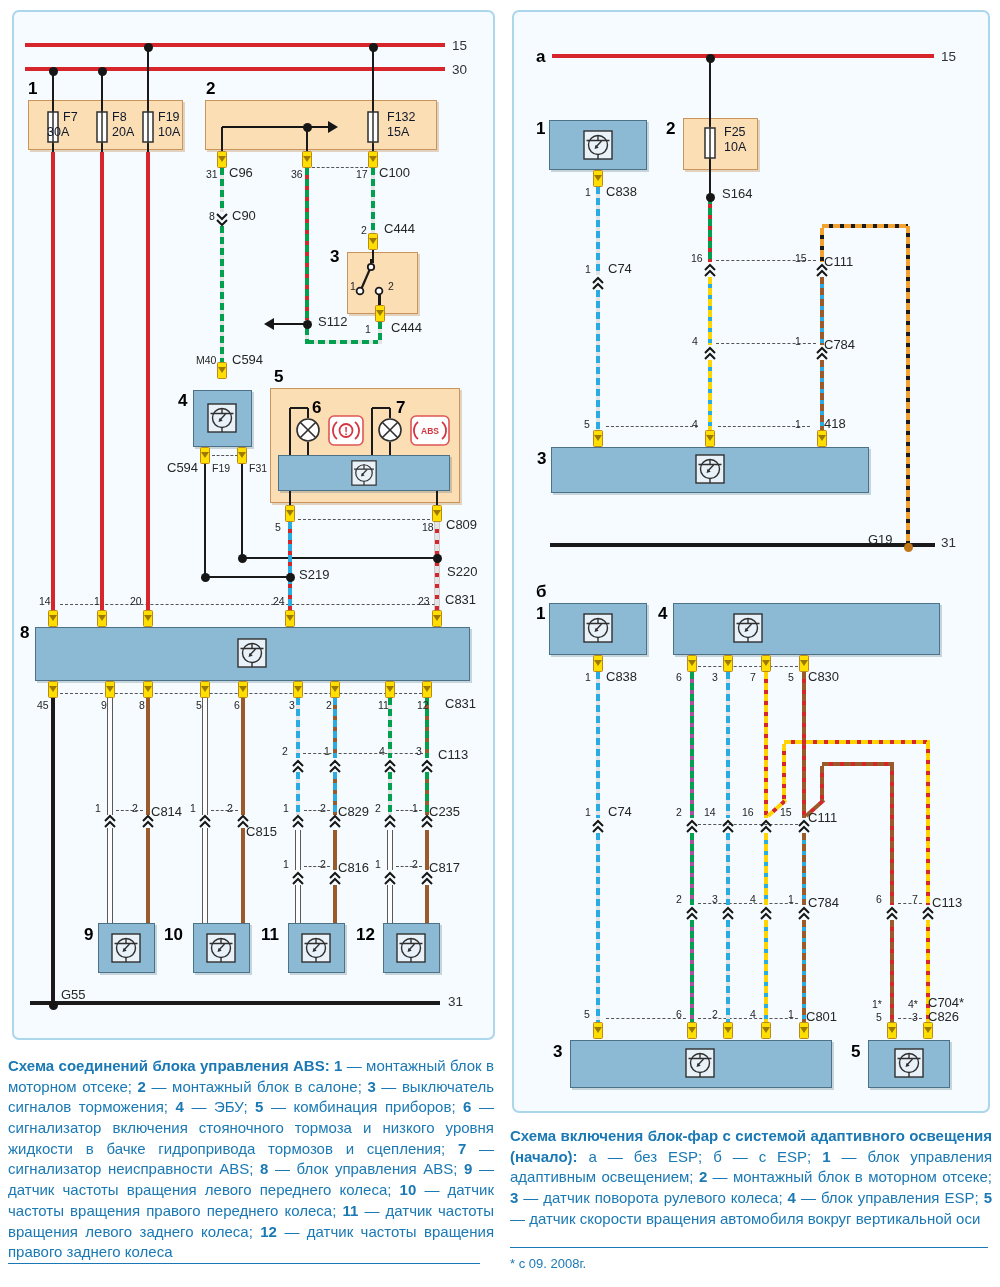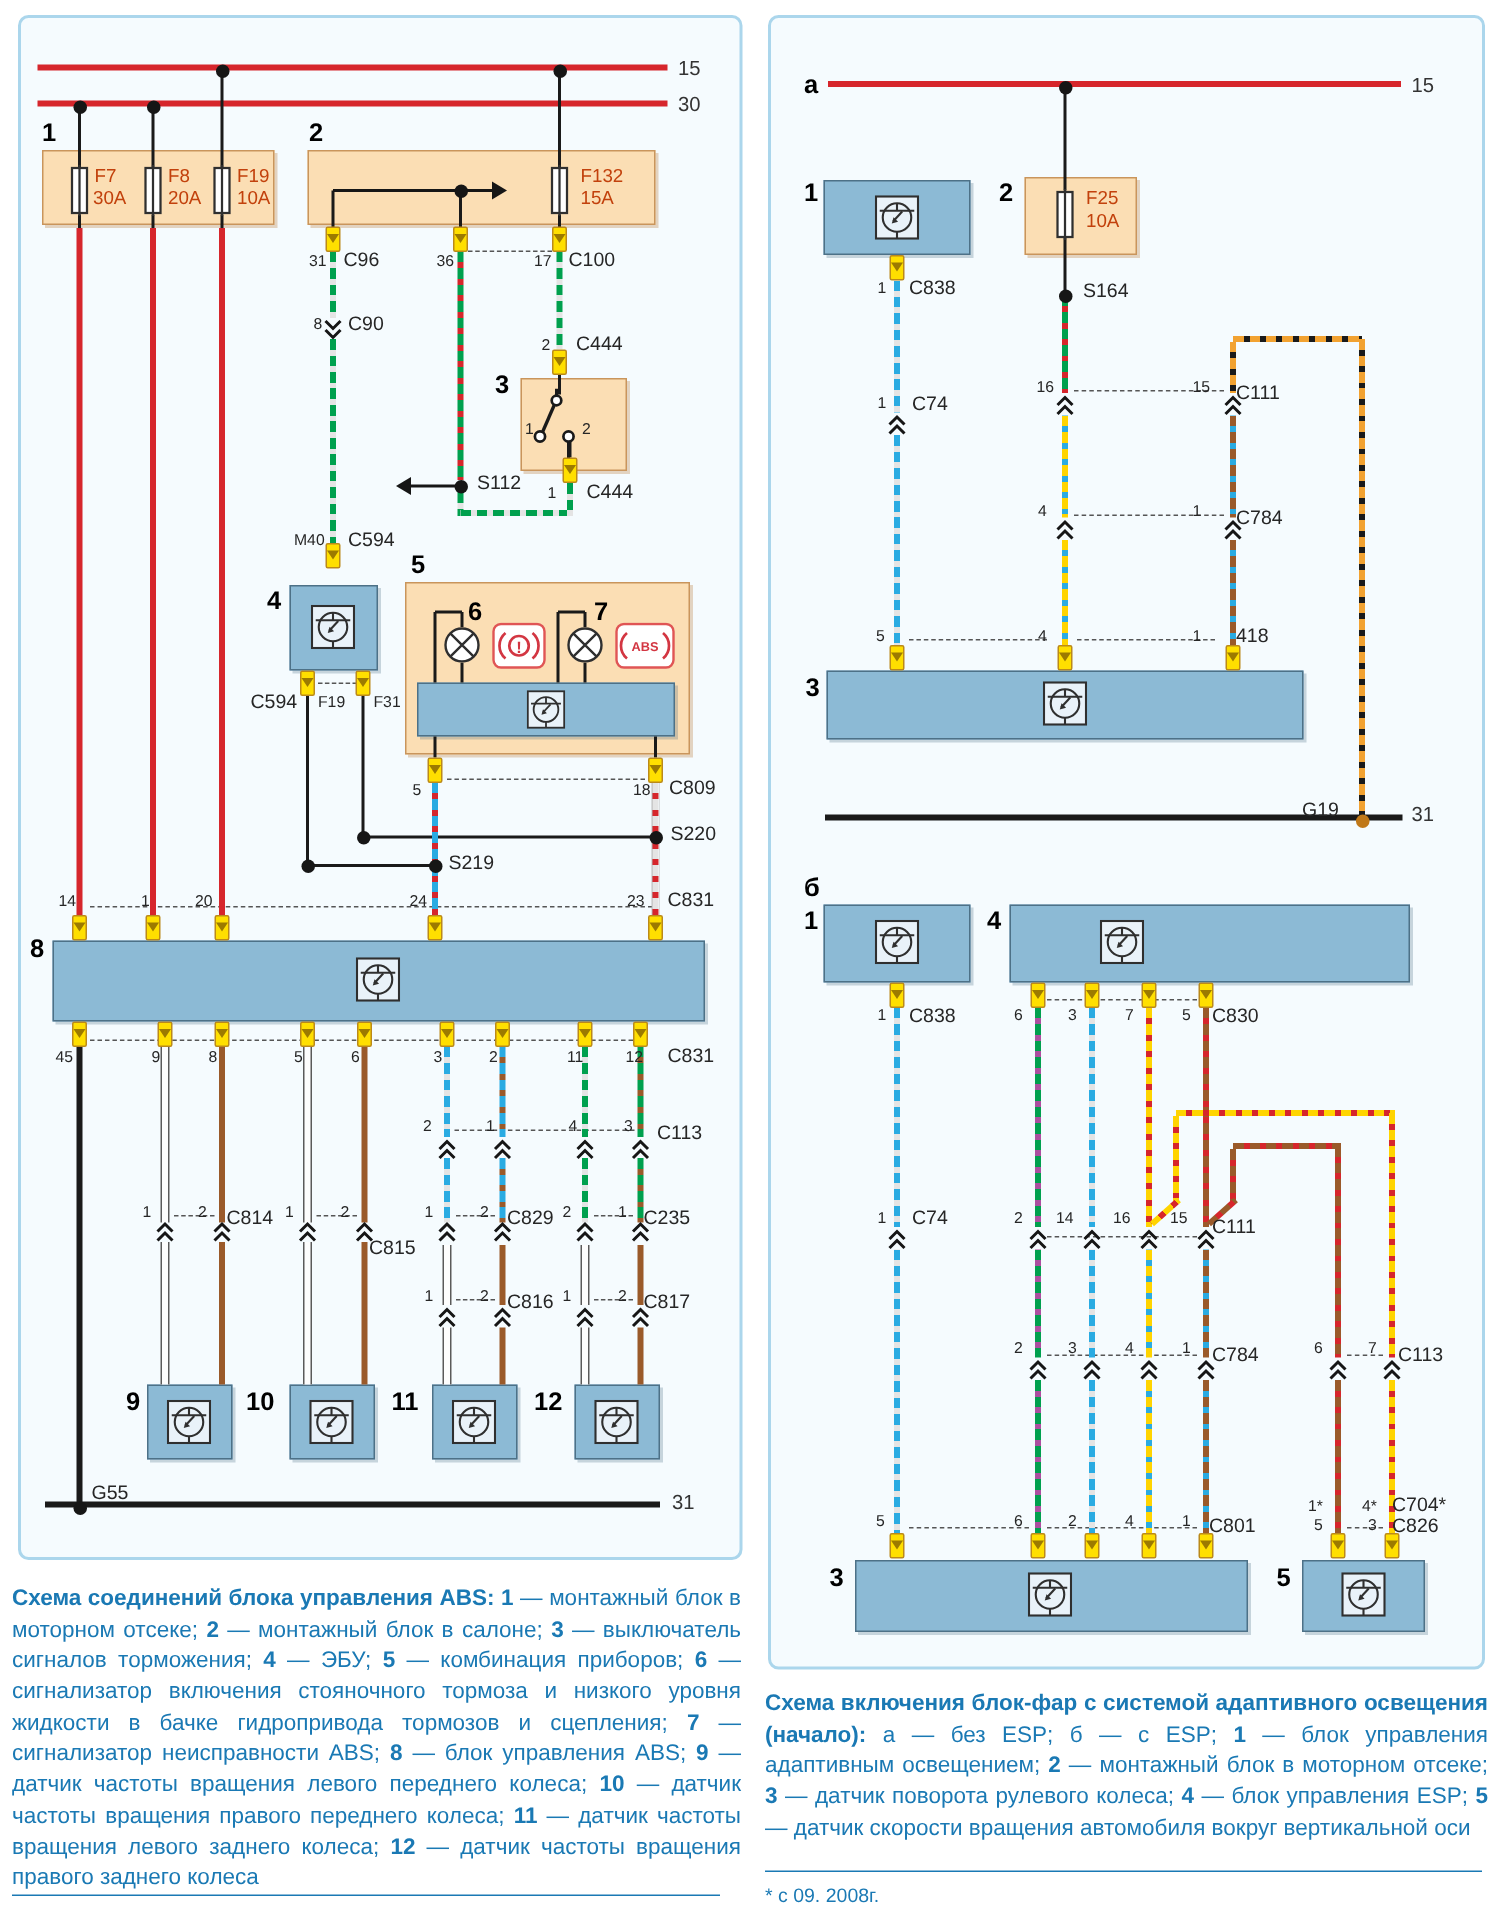--- a/index.html
+++ b/index.html
@@ -12,21 +12,21 @@
   .w{position:absolute}
   .dashline{position:absolute}
   .dot{position:absolute;width:9px;height:9px;border-radius:50%;background:#161616}
   .pin{position:absolute;width:10px;height:17px;background:#ffdf00;border:1px solid #bb8a1a;border-radius:1.5px;box-sizing:border-box}
   .pin:after{content:"";position:absolute;left:0;top:4px;width:0;height:0;border:4px solid transparent;border-top:6px solid #9c7a00}
   .chev{position:absolute;width:16px;height:16px}
   .icon{position:absolute;line-height:0}
   .lbl{position:absolute;color:#262626;white-space:nowrap;line-height:1.1}
   .lbl.n{font-size:10.5px}
   .lbl.c{font-size:13px}
-  .lbl.f{font-size:12.5px;color:#c2410c}
+  .lbl.f{font-size:12.5px;color:#0f172a}
   .lbl.b{font-size:17px;font-weight:bold;color:#000}
   .lbl.ab{font-size:17px;font-weight:bold;color:#000}
   .lbl.bus{font-size:13.5px;color:#333}
   .arrline{position:absolute;height:2.2px;background:#161616}
   .ahead{position:absolute;width:0;height:0}
   .caption{position:absolute;text-align:justify;color:#1a79b4;font-size:15px;line-height:1.38}
   .caption b{font-weight:bold}
   .rule{position:absolute;height:0;border-top:1.6px solid #1a79b4}
   .footnote{position:absolute;color:#1a79b4;font-size:13px}
 </style>
@@ -486,21 +486,21 @@
       <div class="lbl b" style="left: 178px; top: 392px;">4</div>
       <div class="lbl b" style="left: 274px; top: 368px;">5</div>
       <div class="lbl b" style="left: 312px; top: 399px;">6</div>
       <div class="lbl b" style="left: 396px; top: 399px;">7</div>
       <div class="lbl b" style="left: 20px; top: 624px;">8</div>
       <div class="lbl b" style="left: 84px; top: 926px;">9</div>
       <div class="lbl b" style="left: 164px; top: 926px;">10</div>
       <div class="lbl b" style="left: 261px; top: 926px;">11</div>
       <div class="lbl b" style="left: 356px; top: 926px;">12</div>
       <div class="lbl f" style="left: 63px; top: 111px;">F7</div>
-      <div class="lbl f" style="left: 62px; top: 126px;">30A</div>
+      <div class="lbl f" style="left: 47px; top: 126px;">30A</div>
       <div class="lbl f" style="left: 112px; top: 111px;">F8</div>
       <div class="lbl f" style="left: 112px; top: 126px;">20A</div>
       <div class="lbl f" style="left: 158px; top: 111px;">F19</div>
       <div class="lbl f" style="left: 158px; top: 126px;">10A</div>
       <div class="lbl f" style="left: 387px; top: 111px;">F132</div>
       <div class="lbl f" style="left: 387px; top: 126px;">15A</div>
       <div class="lbl n" style="left: 206px; top: 169px;">31</div>
       <div class="lbl c" style="left: 229px; top: 166px;">C96</div>
       <div class="lbl n" style="left: 291px; top: 169px;">36</div>
       <div class="lbl n" style="left: 356px; top: 169px;">17</div>
@@ -513,21 +513,21 @@
       <div class="lbl n" style="left: 365px; top: 324px;">1</div>
       <div class="lbl c" style="left: 391px; top: 321px;">C444</div>
       <div class="lbl n" style="left: 350px; top: 281px;">1</div>
       <div class="lbl n" style="left: 388px; top: 281px;">2</div>
       <div class="lbl n" style="left: 196px; top: 355px;">M40</div>
       <div class="lbl c" style="left: 232px; top: 353px;">C594</div>
       <div class="lbl c" style="left: 167px; top: 461px;">C594</div>
       <div class="lbl n" style="left: 212px; top: 463px;">F19</div>
       <div class="lbl n" style="left: 249px; top: 463px;">F31</div>
       <div class="lbl c" style="left: 299px; top: 568px;">S219</div>
-      <div class="lbl c" style="left: 447px; top: 549px;">S220</div>
+      <div class="lbl c" style="left: 447px; top: 565px;">S220</div>
       <div class="lbl n" style="left: 275px; top: 522px;">5</div>
       <div class="lbl n" style="left: 422px; top: 522px;">18</div>
       <div class="lbl c" style="left: 446px; top: 518px;">C809</div>
       <div class="lbl n" style="left: 39px; top: 596px;">14</div>
       <div class="lbl n" style="left: 94px; top: 596px;">1</div>
       <div class="lbl n" style="left: 130px; top: 596px;">20</div>
       <div class="lbl n" style="left: 273px; top: 596px;">24</div>
       <div class="lbl n" style="left: 418px; top: 596px; text-align: center;">23</div>
       <div class="lbl c" style="left: 445px; top: 593px;">C831</div>
       <div class="lbl n" style="left: 37px; top: 700px;">45</div>

